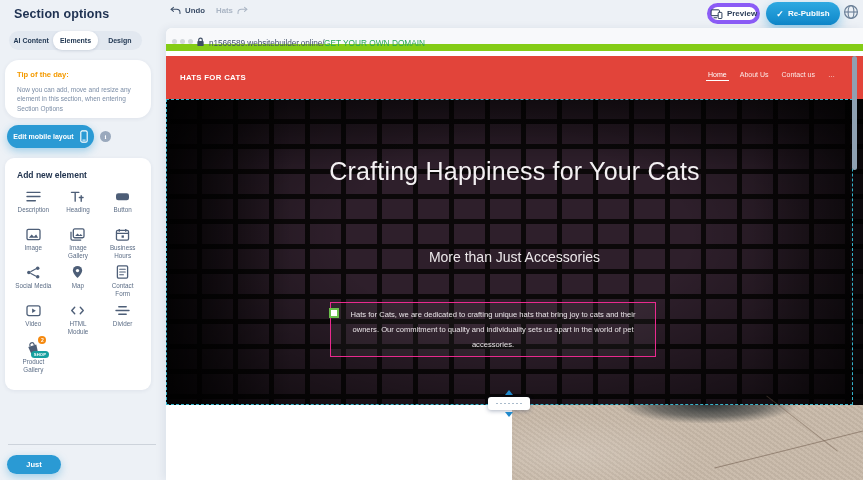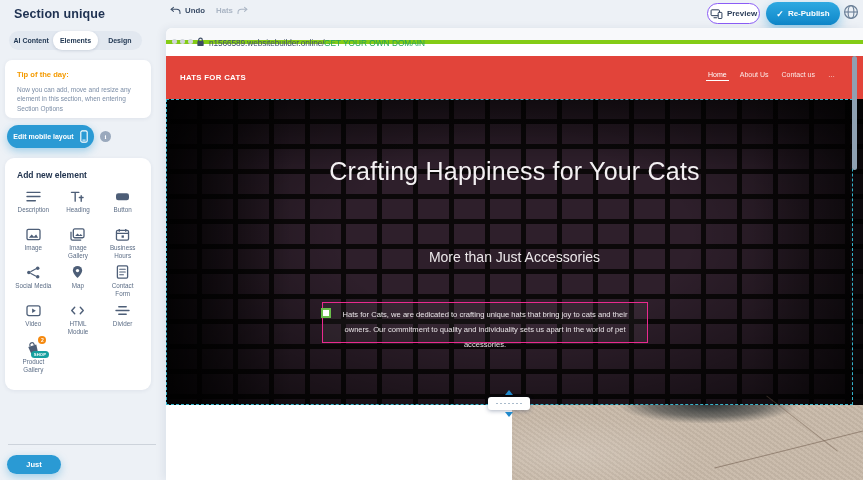--- a/index.html
+++ b/index.html
@@ -7,37 +7,37 @@
   body { font-family:"Liberation Sans", sans-serif; }
   #app { position:relative; width:863px; height:480px; background:#edf1f6; overflow:hidden; }
 
   
   .page-title { position:absolute; left:14px; top:7px; font-size:12.5px; font-weight:800; color:#1e3151; letter-spacing:.1px; }
   .undo-btn { position:absolute; left:170px; top:6px; display:flex; align-items:center; gap:4px;
               font-size:7.8px; font-weight:700; color:#3a4c66; cursor:pointer;justify-content:flex-end; }
   .redo-btn { position:absolute; left:216px; top:6px; display:flex; align-items:center; gap:4px;
               font-size:7.8px; font-weight:700; color:#aab5c4; cursor:pointer; }
   .preview-btn { position:absolute; left:707px; top:3px; width:53px; height:21px; border-radius:11px;
-                 background:#fff; border:1px solid #8b5cf6; display:flex; align-items:center; justify-content:center;
+                 background:#fff; border:4px solid #8b5cf6; display:flex; align-items:center; justify-content:center;
                  gap:4px; font-size:8px; font-weight:700; color:#2a3c58; cursor:pointer; }
   .republish-btn { position:absolute; left:766px; top:2px; width:74px; height:23px; border-radius:12px;
                    background:linear-gradient(180deg,#2fa9e1,#0f87c9); color:#fff; display:flex; align-items:center;
                    justify-content:center; gap:4px; font-size:8px; font-weight:700;
                    box-shadow:0 5px 12px rgba(30,150,210,.45); cursor:pointer; border:none; }
   .check-glyph { font-size:9px; font-weight:700; }
   .globe-btn { position:absolute; left:843px; top:4px; width:16px; height:16px; cursor:pointer; }
 
   
   .tabbar { position:absolute; left:9px; top:31px; width:133px; height:19px; background:#e2e8f0;
             border-radius:10px; display:flex; }
   .tab { flex:1; display:flex; align-items:center; justify-content:center; font-size:7px; font-weight:700;
          color:#233954; border-radius:9px; cursor:pointer; }
   .tab.active { background:#fff; box-shadow:0 1px 3px rgba(20,40,80,.15); }
 
-  .tip-card { position:absolute; left:5px; top:60px; width:146px; height:58px; background:#fff; border-radius:7px;
+  .tip-card { position:absolute; left:5px; top:60px; width:146px; height:58px; background:#fff; border-radius:14px;
               box-shadow:0 1px 4px rgba(25,45,90,.07); padding:10px 12px; }
   .tip-title { font-size:7.6px; font-weight:800; color:#f49a00; margin-bottom:6px; }
   .tip-body { font-size:6.5px; color:#7b8da6; line-height:1.45; width:126px; }
 
   .edit-mobile-btn { position:absolute; left:7px; top:125px; width:87px; height:23px; border-radius:12px;
                      background:#2a9ad4; color:#fff; display:flex; align-items:center; justify-content:center;
                      gap:6px; font-size:7px; font-weight:700; border:none; cursor:pointer;
                      box-shadow:0 3px 8px rgba(42,154,212,.4); }
   .info-btn { position:absolute; left:100px; top:131px; width:11px; height:11px; border-radius:50%;
               background:#9aa9bd; color:#fff; font-size:7px; font-weight:700; display:flex;
@@ -59,22 +59,22 @@
                font-weight:700; padding:1px 3px; border-radius:4px; letter-spacing:.2px; }
 
   .sidebar-divider { position:absolute; left:8px; top:444px; width:148px; height:0; border-top:1px solid #cdd3db; }
   .done-btn { position:absolute; left:7px; top:455px; width:54px; height:19px; border-radius:10px; background:#2a9ad4;
               color:#fff; font-size:7.5px; font-weight:700; border:none; cursor:pointer;
               display:flex; align-items:center; justify-content:center; box-shadow:0 3px 8px rgba(42,154,212,.4); }
 
   
   .main-window { position:absolute; left:166px; top:28px; width:697px; height:452px;
                  box-shadow:-3px 0 8px rgba(20,40,80,.07); border-radius:6px 0 0 0; background:#fff; }
-  .browser-bar { position:absolute; left:0; top:0; width:697px; height:16px; background:#f8f9fb;
-                 border-radius:6px 0 0 0; border-bottom:4px solid #84cc16;padding-left:32px; }
+  .browser-bar { position:absolute; left:0; top:0; width:697px; height:23px; background:#f8f9fb;
+                 border-radius:6px 0 0 0; border-bottom:7px solid #84cc16;padding-left:32px; }
   .dot { position:absolute; top:11px; width:5px; height:5px; border-radius:50%; background:#d2d6db; }
   .lock-icon { position:absolute; left:30px; top:9px; }
   .url-text { position:absolute; left:43px; top:10px; font-size:8.3px; color:#42526b; letter-spacing:-.1px; }
   .domain-link { position:absolute; left:158px; top:9.5px; font-size:8.3px; font-weight:400; color:#27a558; cursor:pointer; }
 
   .site { position:absolute; left:0; top:28px; width:697px; height:424px; overflow:hidden; background:#fff; }
   .site-header { position:absolute; left:0; top:0; width:697px; height:44px; background:#e2443a; }
   .site-logo { position:absolute; left:14px; top:17px; font-size:7.8px; font-weight:800; color:#fff; letter-spacing:.3px; }
   .site-nav { position:absolute; right:28px; top:15px; display:flex; gap:13px; align-items:center; }
   .nav-item { font-size:7px; color:#fbe9e7; cursor:pointer; position:relative; padding-bottom:3px; }
@@ -87,21 +87,21 @@
             radial-gradient(ellipse 500px 260px at 50% 45%, rgba(0,0,0,0) 35%, rgba(0,0,0,.72) 95%),
             linear-gradient(to right, rgba(0,0,0,.85), rgba(0,0,0,0) 18%, rgba(0,0,0,0) 84%, rgba(0,0,0,.55)),
             linear-gradient(to bottom, rgba(0,0,0,.55), rgba(0,0,0,0) 22%),
             repeating-linear-gradient(to right, rgba(0,0,0,0) 0 31px, #0b0809 31px 36px),
             repeating-linear-gradient(to bottom, rgba(0,0,0,0) 0 20px, #0b0809 20px 25px); }
   .hero-selection { position:absolute; left:0; top:0; right:10px; bottom:0; border:1.5px dashed #35b4cb; pointer-events:none; }
   .hero-heading { position:absolute; left:50%; transform:translateX(-50%); top:55px; width:400px; text-align:center;
                   font-size:25px; font-weight:500; color:#f3f0f2; line-height:1.4; letter-spacing:.2px; }
   .hero-sub { position:absolute; left:50%; transform:translateX(-50%); top:150px; width:400px; text-align:center;
               font-size:14px; font-weight:500; color:#ece8ea; }
-  .hero-para-box { position:absolute; left:156px; top:203px; width:326px; height:41px;
+  .hero-para-box { position:absolute; left:164px; top:203px; width:326px; height:55px;
                    border:1.5px solid #e92a8e; background:rgba(255,255,255,.04); padding:5px 6px; cursor:move; }
   .hero-para { font-size:7.6px; line-height:1.95; color:#e9e4e7; text-align:center; }
   .para-handle { position:absolute; left:-2px; top:5px; width:10px; height:10px; background:#fff;
                  border:2px solid #6abf4b; cursor:nwse-resize; }
 
   .below-hero { position:absolute; left:0; top:349px; width:697px; height:75px; background:#fff; }
   .carpet { position:absolute; left:346px; top:0; width:351px; height:75px; background-color:#c8b9a9;
             background-image:
               radial-gradient(ellipse 125px 26px at 56% 0%, rgba(42,48,50,.95), rgba(42,48,50,.55) 45%, rgba(0,0,0,0) 72%),
               radial-gradient(ellipse 180px 55px at 18% 65%, rgba(255,255,255,.14), rgba(0,0,0,0) 70%),
@@ -123,21 +123,21 @@
   .scroll-thumb { position:absolute; left:852px; top:56px; width:5px; height:114px; border-radius:3px;
                   background:#8fa0b2; z-index:10; cursor:grab; }
 
   svg { display:block; }
 </style>
 </head>
 <body>
 
 <div id="app">
 
-  <div class="page-title">Section unique</div>
+  <div class="page-title">Section options</div>
 
   <div class="undo-btn">
     <span>
       <svg width="11" height="9" viewBox="0 0 14 11">
           <path d="M4.4 1.4 1.4 4l3 2.6" fill="none" stroke="#3a4c66" stroke-width="1.3" stroke-linecap="round" stroke-linejoin="round"></path>
           <path d="M1.6 4h6.9c2.4 0 4.2 1.7 4.2 3.9v1.4" fill="none" stroke="#3a4c66" stroke-width="1.3" stroke-linecap="round"></path>
         </svg>
     </span>
     <span>Undo</span>
   </div>

